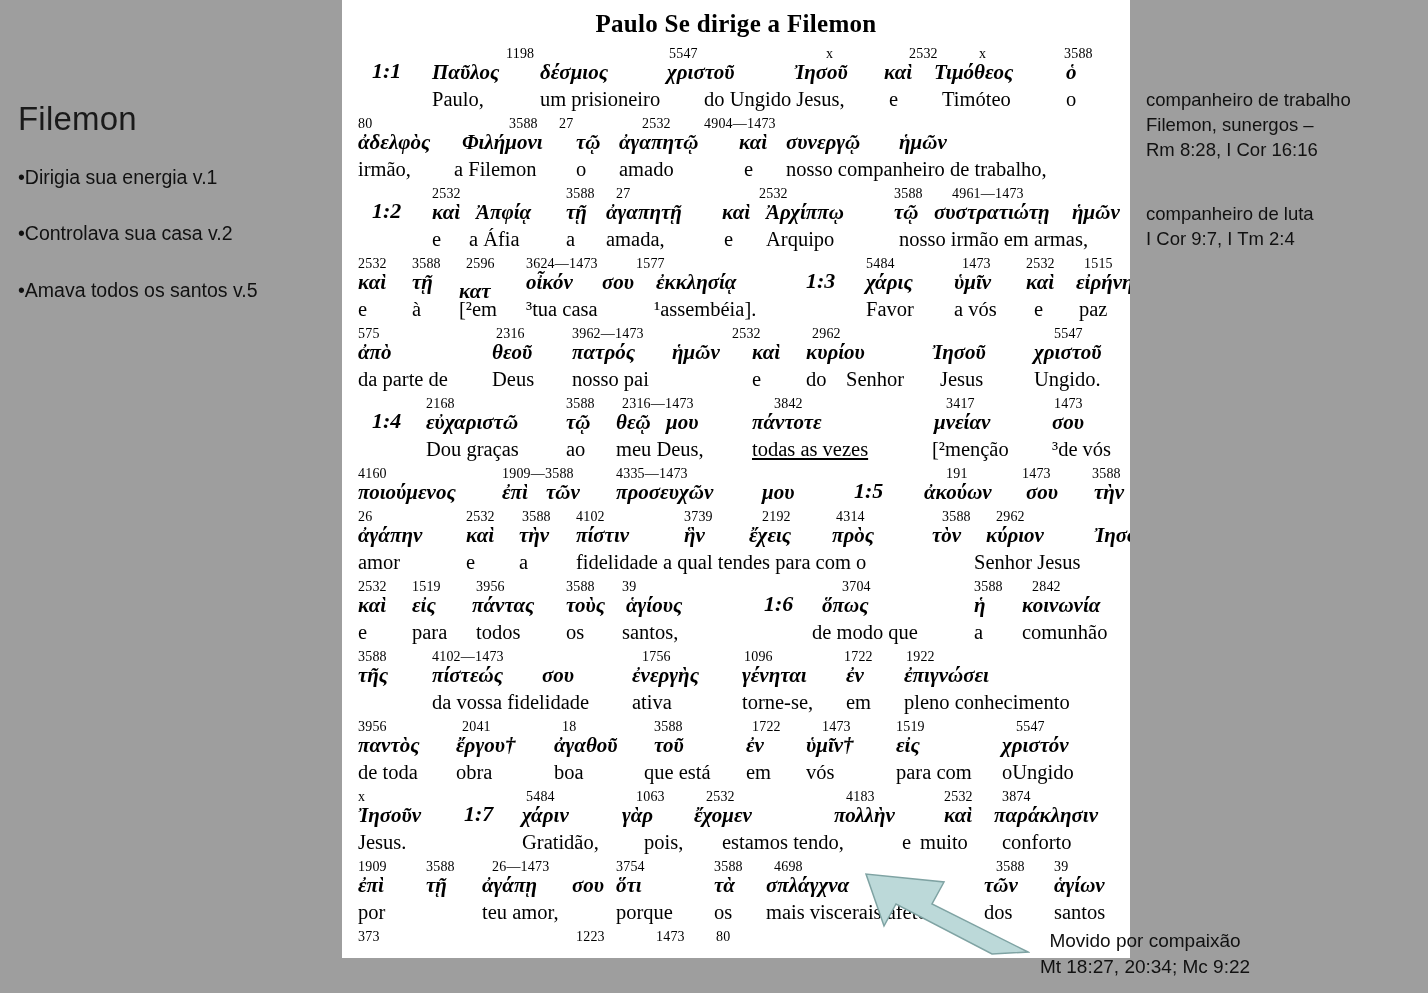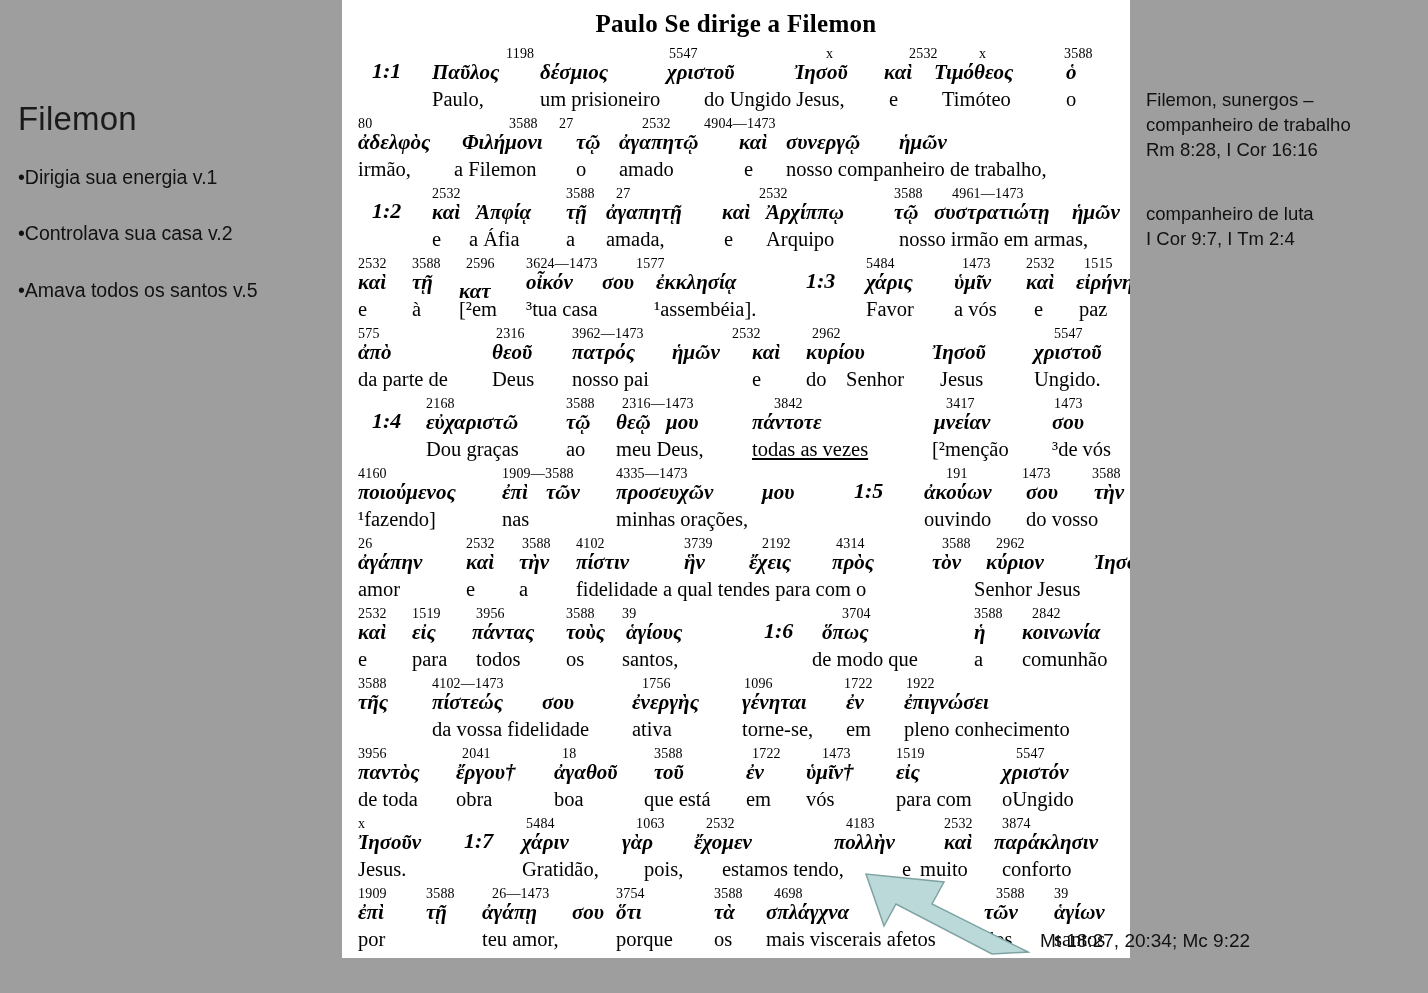--- a/index.html
+++ b/index.html
@@ -150,22 +150,22 @@
   <p class="bullet-item">
     <span class="bullet-dot">•</span><span>Controlava sua casa v.2</span>
   </p>
   <p class="bullet-item">
     <span class="bullet-dot">•</span><span>Amava todos os santos v.5</span>
   </p>
 </div>
 
 <div id="right-panel">
   <div class="note">
+    <div>companheiro de trabalho</div>
     <div>Filemon, sunergos –</div>
-    <div>companheiro de trabalho</div>
     <div>Rm 8:28, I Cor 16:16</div>
   </div>
   <div class="note">
     <div>companheiro de luta</div>
     <div>I Cor 9:7, I Tm 2:4</div>
   </div>
 </div>
 
 <div id="scan-page">
   <div id="scan-inner">
@@ -364,27 +364,20 @@
             <span class="tok" style="left: 4px;">ποιούμενος</span>
             <span class="tok" style="left: 148px;">ἐπὶ</span>
             <span class="tok" style="left: 192px;">τῶν</span>
             <span class="tok" style="left: 262px;">προσευχῶν</span>
             <span class="tok" style="left: 408px;">μου</span>
             <span class="tok" style="left: 570px;">ἀκούων</span>
             <span class="tok" style="left: 672px;">σου</span>
             <span class="tok" style="left: 740px;">τὴν</span>
             <span class="vref" style="left: 500px; top: -2px;">1:5</span>
           </div>
-          <div class="row row-por">
-            <span class="tok" style="left: 4px;">¹fazendo]</span>
-            <span class="tok" style="left: 148px;">nas</span>
-            <span class="tok" style="left: 262px;">minhas orações,</span>
-            <span class="tok" style="left: 570px;">ouvindo</span>
-            <span class="tok" style="left: 672px;">do vosso</span>
-          </div>
         </div>
         <div class="ilblock">
           <div class="row row-num">
             <span class="tok" style="left: 4px;">26</span>
             <span class="tok" style="left: 112px;">2532</span>
             <span class="tok" style="left: 168px;">3588</span>
             <span class="tok" style="left: 222px;">4102</span>
             <span class="tok" style="left: 330px;">3739</span>
             <span class="tok" style="left: 408px;">2192</span>
             <span class="tok" style="left: 482px;">4314</span>
@@ -573,14 +566,15 @@
           </div>
         </div>
       </div>
   </div>
 </div>
 
 <svg id="arrow-callout" viewBox="0 0 170 90">
   <polygon points="168,84 72,36 84,14 6,6 24,58 36,36 132,86" fill="#bcd9d9" stroke="#7fa3a3" stroke-width="1.5"></polygon>
 </svg>
 <div id="caption">
+  <div>Movido por compaixão</div>
   <div>Mt 18:27, 20:34; Mc 9:22</div>
 </div>
 
 </body></html>

